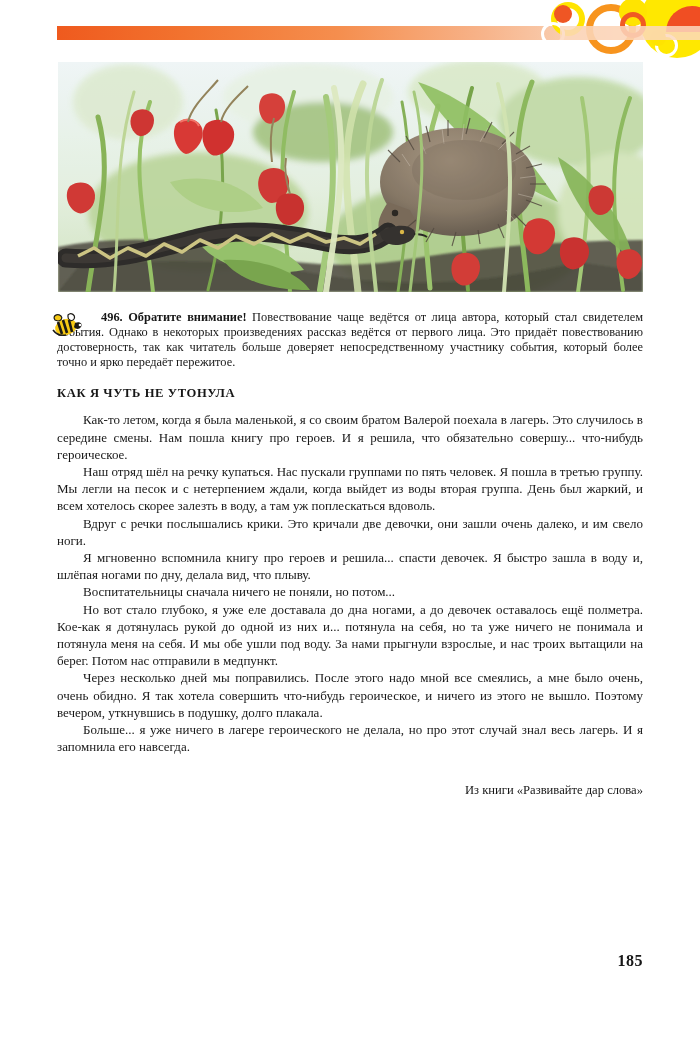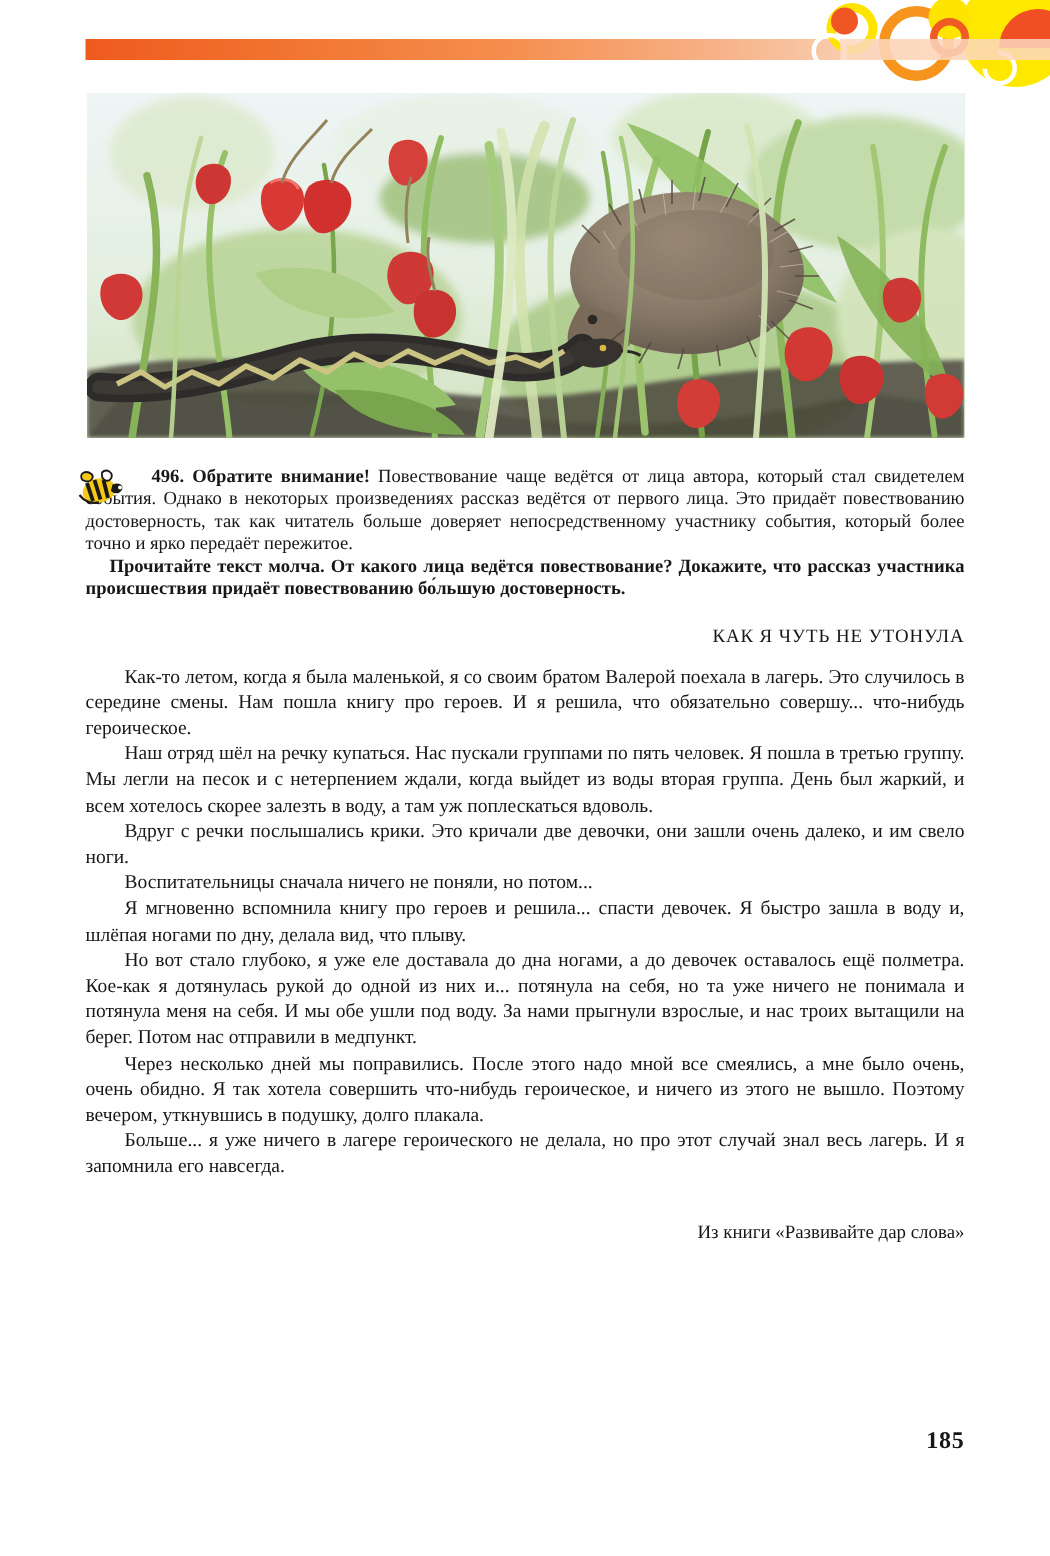--- a/index.html
+++ b/index.html
@@ -77,25 +77,25 @@
     text-indent: 44px;
     margin: 0;
   }
   .ex-p2 {
     text-indent: 16px;
     margin: 0;
     font-weight: bold;
   }
 
   .story-title {
-    text-align: right;
+    text-align: left;
     font-size: 12.6px;
     letter-spacing: 0.6px;
     margin: 16px 0 10px 0;
-    font-weight: normal;
+    font-weight: bold;
   }
   .story {
     font-size: 13.0px;
     line-height: 17.2px;
     text-align: justify;
   }
   .story p {
     margin: 0;
     text-indent: 26px;
   }
@@ -328,31 +328,30 @@
           <path d="M4 8 C 1 4 6 1 10 4 C 12 6 10 9 7 9 Z" fill="#f6c914" stroke="#1c1a16" stroke-width="1.2"></path>
           <path d="M17 3 C 20 0 25 3 23 7 C 21 10 17 8 17 5 Z" fill="#ffffff" stroke="#1c1a16" stroke-width="1.2"></path>
           <path d="M2 18 C 5 22 10 24 15 23" stroke="#1c1a16" stroke-width="1.6" fill="none"></path>
           <circle cx="29" cy="13" r="1.3" fill="#ffffff"></circle>
         </g>
       </svg>
     </span>
 
     <p class="ex-p1"><span class="ex-num">496.</span> <span class="ex-lead">Обратите внимание!</span><span> Повествование чаще ведётся от лица автора, который стал свидетелем события. Однако в некоторых произведениях рассказ ведётся от первого лица. Это придаёт повествованию достоверность, так как читатель больше доверяет непосредственному участнику события, который более точно и ярко передаёт пережитое.</span></p>
 
-    <p class="ex-p2">Прочитайте текст молча. От какого лица ведётся повествование? Докажите, что рассказ участника происшествия придаёт повествованию бо́льшую достоверность.</p>
   </div>
 
   <h2 class="story-title">КАК Я ЧУТЬ НЕ УТОНУЛА</h2>
 
   <div class="story">
     <p>Как-то летом, когда я была маленькой, я со своим братом Валерой поехала в лагерь. Это случилось в середине смены. Нам пошла книгу про героев. И я решила, что обязательно совершу... что-нибудь героическое.</p>
     <p>Наш отряд шёл на речку купаться. Нас пускали группами по пять человек. Я пошла в третью группу. Мы легли на песок и с нетерпением ждали, когда выйдет из воды вторая группа. День был жаркий, и всем хотелось скорее залезть в воду, а там уж поплескаться вдоволь.</p>
     <p>Вдруг с речки послышались крики. Это кричали две девочки, они зашли очень далеко, и им свело ноги.</p>
+    <p>Я мгновенно вспомнила книгу про героев и решила... спасти девочек. Я быстро зашла в воду и, шлёпая ногами по дну, делала вид, что плыву.</p>
     <p>Воспитательницы сначала ничего не поняли, но потом...</p>
-    <p>Я мгновенно вспомнила книгу про героев и решила... спасти девочек. Я быстро зашла в воду и, шлёпая ногами по дну, делала вид, что плыву.</p>
     <p>Но вот стало глубоко, я уже еле доставала до дна ногами, а до девочек оставалось ещё полметра. Кое-как я дотянулась рукой до одной из них и... потянула на себя, но та уже ничего не понимала и потянула меня на себя. И мы обе ушли под воду. За нами прыгнули взрослые, и нас троих вытащили на берег. Потом нас отправили в медпункт.</p>
     <p>Через несколько дней мы поправились. После этого надо мной все смеялись, а мне было очень, очень обидно. Я так хотела совершить что-нибудь героическое, и ничего из этого не вышло. Поэтому вечером, уткнувшись в подушку, долго плакала.</p>
     <p>Больше... я уже ничего в лагере героического не делала, но про этот случай знал весь лагерь. И я запомнила его навсегда.</p>
   </div>
 
   <div class="attrib">Из книги «Развивайте дар слова»</div>
 </div>
 
 <div class="page-num">185</div>
 

